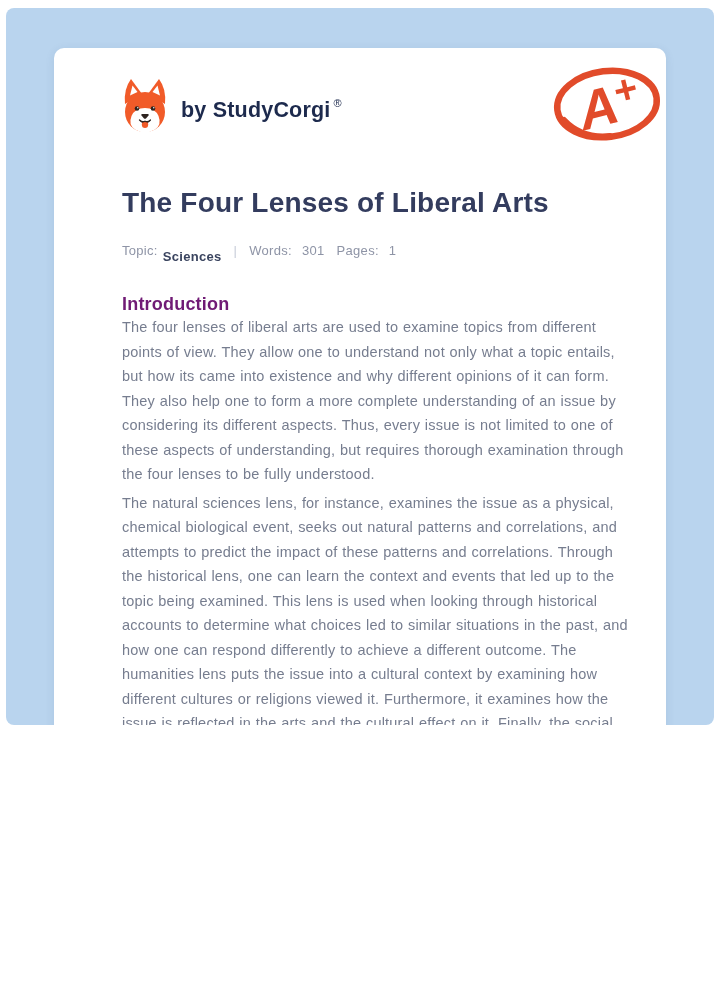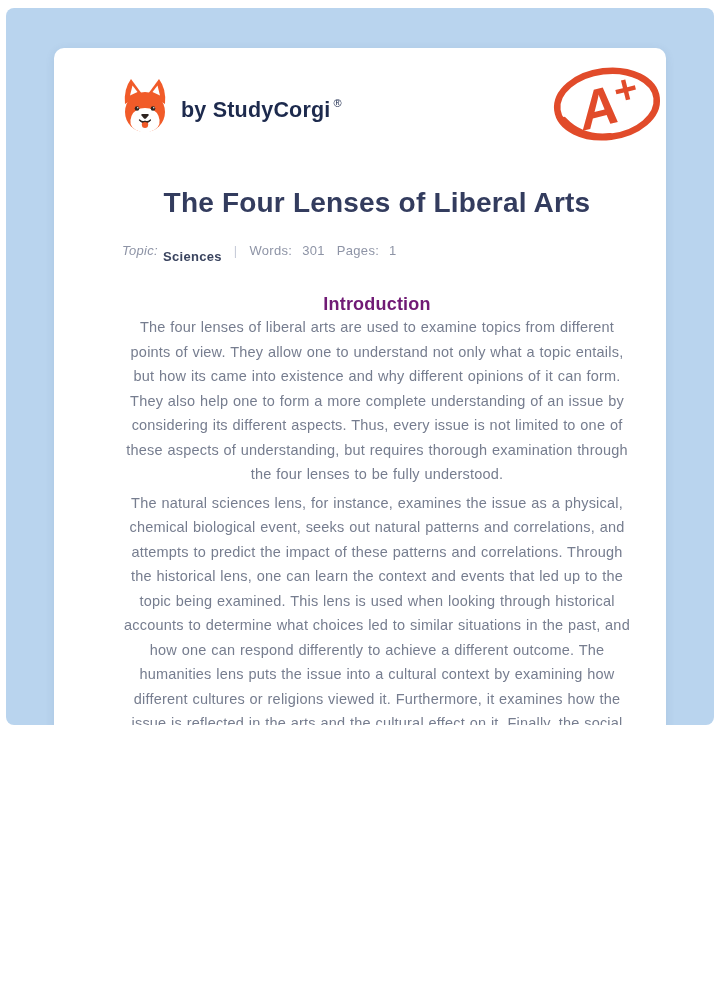--- a/index.html
+++ b/index.html
@@ -14,21 +14,20 @@
     padding: 8px 6px 4px 6px;
     height: 993px;
     overflow: hidden;
   }
 
   .page-bg {
     background: #b9d4ee;
     border-radius: 8px;
     height: 717px;
     overflow: hidden;
-    text-align: center;
   }
 
   .card {
     position: relative;
     width: 612px;
     min-height: 927px;
     margin: 40px auto 0 auto;
     background: #ffffff;
     border-radius: 10px;
     box-shadow: 0 2px 10px rgba(40, 70, 110, 0.10);
@@ -81,21 +80,21 @@
   }
 
   .meta-row {
     margin-top: 16px;
     font-size: 13px;
     letter-spacing: 0.3px;
     color: #8e94a6;
     display: flex;
     align-items: center;
   }
-  .meta-row .meta-label { color: #8e94a6; font-style: italic; }
+  .meta-row .meta-label { color: #8e94a6; }
   .meta-topic-value {
     color: #3a445f;
     font-weight: 700;
     margin-left: 5px;
     margin-top: 13px;
   }
   .meta-sep {
     color: #c7ccd8;
     margin: 0 12px;
   }

